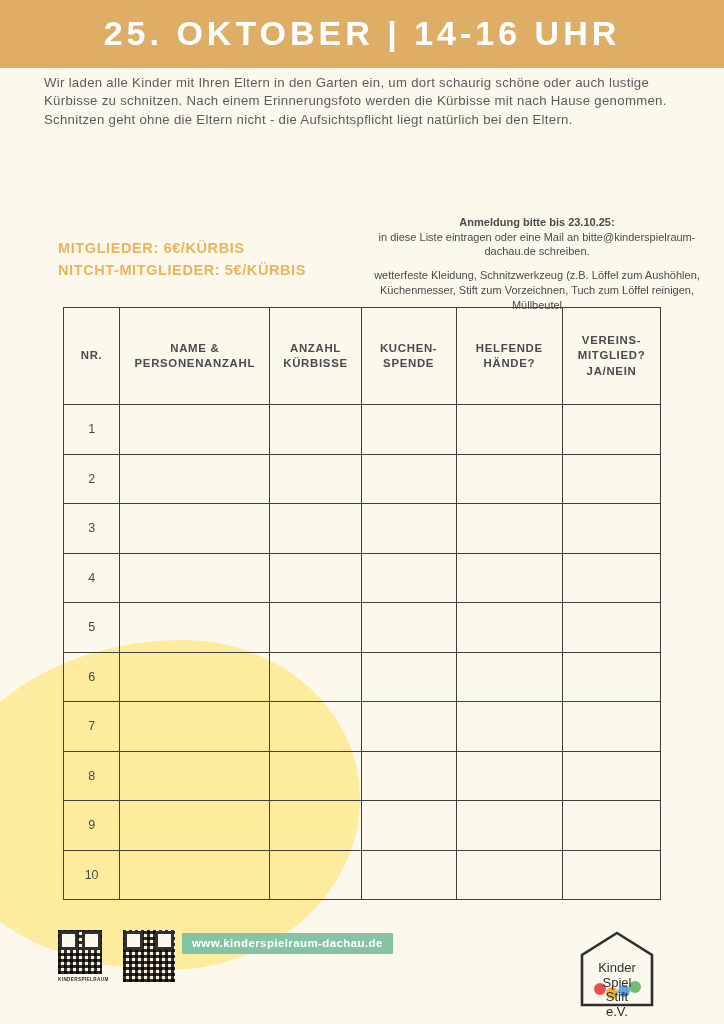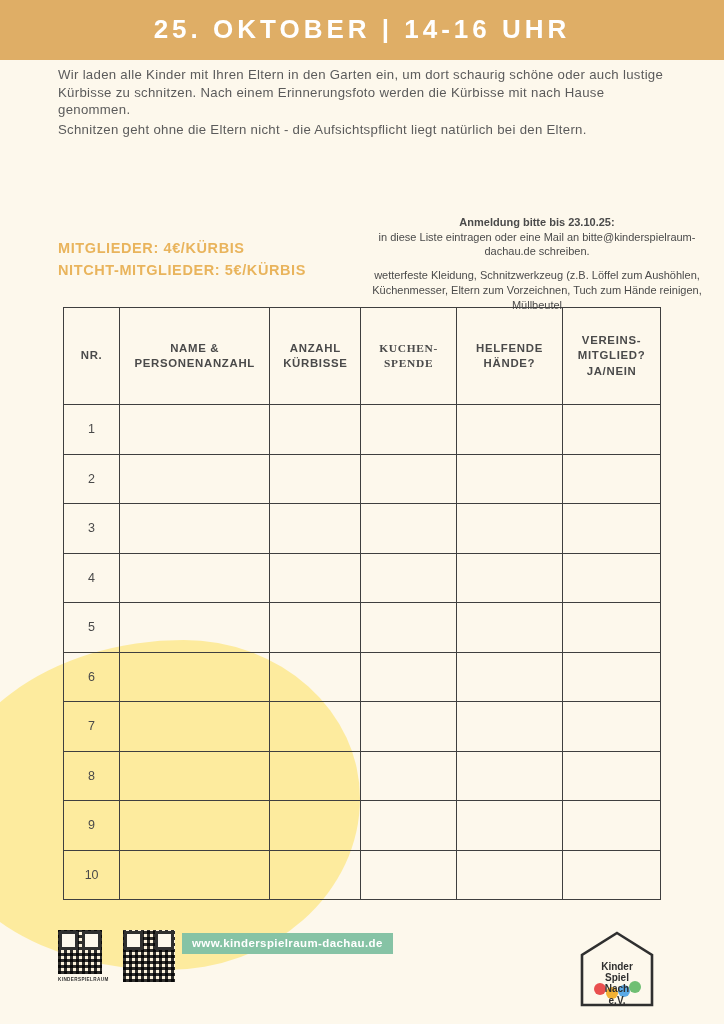--- a/index.html
+++ b/index.html
@@ -34,42 +34,42 @@
   }
   .content {
     position: relative;
     z-index: 2;
   }
   
   .date-banner {
     background: #dfae66;
     color: #ffffff;
     text-align: center;
-    font-size: 26px;
+    font-size: 34px;
     letter-spacing: 4px;
     font-weight: bold;
     padding: 14px 0 15px 0;
     font-family: "Liberation Sans", sans-serif;
   }
   .title {
     text-align: center;
     color: #e9b45c;
     font-size: 63px;
     font-weight: bold;
     letter-spacing: 1.5px;
     line-height: 1;
     margin: 14px 0 12px 0;
     font-family: "Liberation Sans", sans-serif;
   }
   .intro {
     color: #5b5b5b;
     font-size: 13.2px;
     line-height: 1.34;
     letter-spacing: 0.3px;
-    padding: 0 58px;
+    padding: 0 44px;
     margin-top: 6px;
   }
   .intro p {
     margin: 0 0 0 0;
   }
   .intro p.second {
     margin-top: 2px;
   }
   .price-block {
     position: absolute;
@@ -124,21 +124,21 @@
   table.signup td {
     height: 46.5px;
     text-align: center;
     vertical-align: middle;
     color: #4a4a4a;
     font-size: 12.5px;
   }
   .col-nr { width: 57px; }
   .col-name { width: 149px; }
   .col-anzahl { width: 89px; }
-  .col-kuchen { width: 97px; font-family: Liberation Serif, serif; }
+  .col-kuchen { width: 97px; }
   .col-helfende { width: 109px; }
   .col-verein { width: 97px; }
 
   
   .footer {
     position: absolute;
     left: 0;
     top: 925px;
     width: 692px;
     height: 99px;
@@ -200,22 +200,22 @@
   .logo {
     position: absolute;
     right: 34px;
     top: 2px;
     width: 82px;
     height: 84px;
     text-align: center;
   }
   .logo svg { display: block; }
   .logo-text {
-    font-size: 10px;
-    font-weight: bold;
+    font-size: 13px;
+    font-weight: normal;
     color: #2f2f2f;
     line-height: 1.12;
     margin-top: -50px;
     position: relative;
     z-index: 3;
   }
 </style>
 </head>
 <body>
 
@@ -227,29 +227,29 @@
 
     <div class="date-banner">25. OKTOBER | 14-16 UHR</div>
 
 
     <div class="intro">
       <p>Wir laden alle Kinder mit Ihren Eltern in den Garten ein, um dort schaurig schöne oder auch lustige Kürbisse zu schnitzen. Nach einem Erinnerungsfoto werden die Kürbisse mit nach Hause genommen.</p>
       <p class="second">Schnitzen geht ohne die Eltern nicht - die Aufsichtspflicht liegt natürlich bei den Eltern.</p>
     </div>
 
     <div class="price-block">
-      <div>MITGLIEDER: 4€/KÜRBIS</div>
+      <div>MITGLIEDER: 6€/KÜRBIS</div>
       <div>NITCHT-MITGLIEDER: 5€/KÜRBIS</div>
     </div>
 
     <div class="right-info">
       <div class="bold">Anmeldung bitte bis 23.10.25:</div>
       <div>in diese Liste eintragen oder eine Mail an bitte@kinderspielraum-dachau.de schreiben.</div>
       <div class="gap"></div>
-      <div>wetterfeste Kleidung, Schnitzwerkzeug (z.B. Löffel zum Aushöhlen, Küchenmesser, Eltern zum Vorzeichnen, Tuch zum Hände reinigen, Müllbeutel</div>
+      <div>wetterfeste Kleidung, Schnitzwerkzeug (z.B. Löffel zum Aushöhlen, Küchenmesser, Stift zum Vorzeichnen, Tuch zum Löffel reinigen, Müllbeutel</div>
     </div>
 
     <table class="signup">
       <thead>
         <tr>
           <th class="col-nr">NR.</th>
           <th class="col-name">NAME &amp;<br>PERSONENANZAHL</th>
           <th class="col-anzahl">ANZAHL<br>KÜRBISSE</th>
           <th class="col-kuchen">KUCHEN-<br>SPENDE</th>
           <th class="col-helfende">HELFENDE<br>HÄNDE?</th>
@@ -360,21 +360,21 @@
         <svg width="82" height="84" viewBox="0 0 82 84">
           <path d="M41 6 L76 28 L76 78 L6 78 L6 28 Z" fill="none" stroke="#2f2f2f" stroke-width="2.6"></path>
           <circle cx="24" cy="62" r="6" fill="#e94f4f"></circle>
           <circle cx="36" cy="66" r="6" fill="#f2b134"></circle>
           <circle cx="48" cy="64" r="6" fill="#5aa9e6"></circle>
           <circle cx="59" cy="60" r="6" fill="#6fbf73"></circle>
         </svg>
         <div class="logo-text">
           <div>Kinder</div>
           <div>Spiel</div>
-          <div>Nach</div>
+          <div>Stift</div>
           <div>e.V.</div>
         </div>
       </div>
 
     </div>
 
   </div>
 </div>
 
 </body></html>

